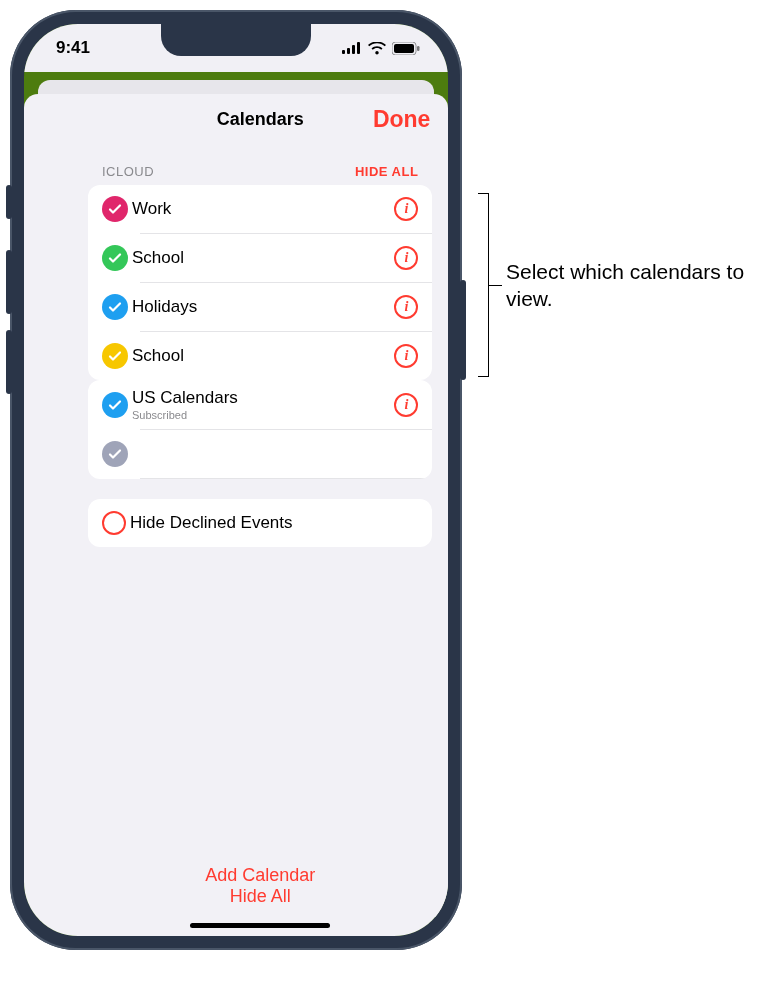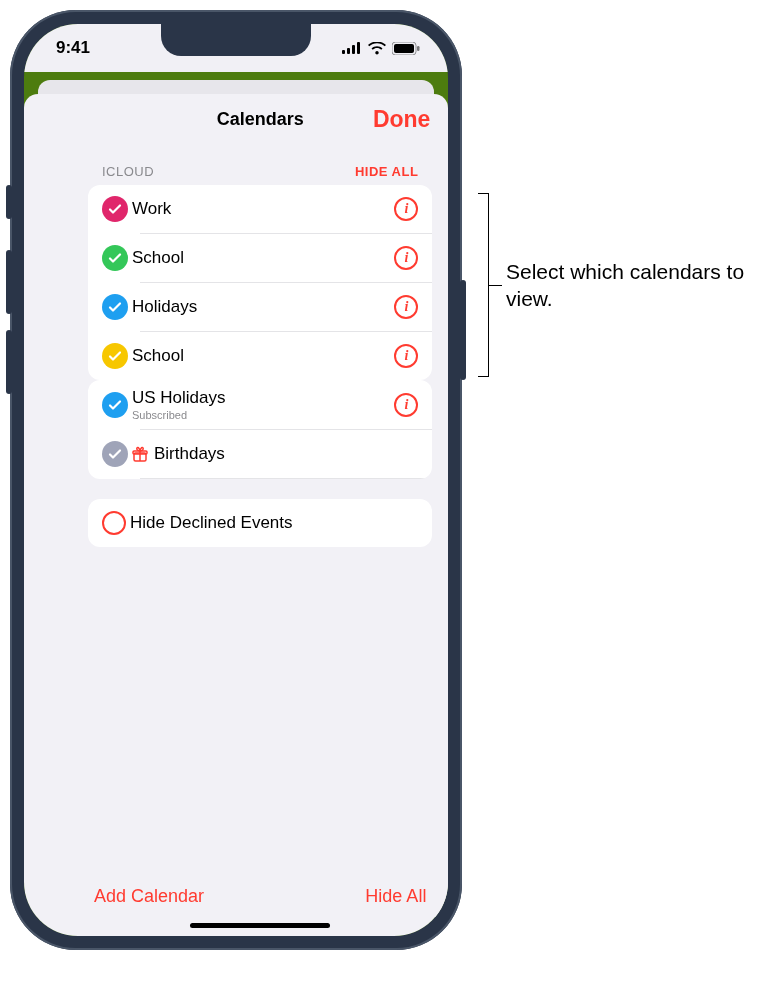--- a/index.html
+++ b/index.html
@@ -200,20 +200,21 @@
     .gift-icon { color: #ff3b30; }
     .section2 { margin-top: 20px; }
     
     .bottom-bar {
       padding: 16px 22px 10px 22px;
       display: flex;
       justify-content: space-between;
       font-size: 18px;
       color: #ff3b30;
       background: #f2f1f6;
+      flex-direction: column;
     }
     .bottom-bar button {
       background: none;
       border: none;
       color: #ff3b30;
       font-size: 18px;
       cursor: pointer;
     }
     .home-indicator {
       width: 140px;
@@ -365,43 +366,32 @@
             </div>
 
             <div class="card">
               <div class="row">
                 <span class="check" style="background:#1e9ff0">
                   <svg width="14" height="14" viewBox="0 0 14 14">
                       <path d="M2 7.5l3 3 7-7" stroke="#fff" stroke-width="2.2" fill="none" stroke-linecap="round" stroke-linejoin="round"></path>
                     </svg>
                 </span>
                 <div class="row-main">
-                  <span class="row-title">US Holidays</span>
+                  <span class="row-title">US Calendars</span>
                   <span class="row-sub">Subscribed</span>
                 </div>
                 <button class="info-btn">i</button>
               </div>
               <div class="sep"></div>
               <div class="row">
                 <span class="check" style="background:#9fa4b8">
                   <svg width="14" height="14" viewBox="0 0 14 14">
                       <path d="M2 7.5l3 3 7-7" stroke="#fff" stroke-width="2.2" fill="none" stroke-linecap="round" stroke-linejoin="round"></path>
                     </svg>
                 </span>
-                <div class="row-main">
-                  <span class="row-title">
-                    <svg class="gift-icon" width="16" height="16" viewBox="0 0 16 16">
-                      <rect x="2" y="7" width="12" height="8" rx="1.5" fill="none" stroke="#ff3b30" stroke-width="1.5"></rect>
-                      <rect x="1" y="5" width="14" height="3" rx="1" fill="none" stroke="#ff3b30" stroke-width="1.5"></rect>
-                      <line x1="8" y1="5" x2="8" y2="15" stroke="#ff3b30" stroke-width="1.5"></line>
-                      <path d="M8 5 C6 5 4 3.5 5 2 C6 0.5 8 3 8 5 M8 5 C10 5 12 3.5 11 2 C10 0.5 8 3 8 5" fill="none" stroke="#ff3b30" stroke-width="1.5"></path>
-                    </svg>
-                    <span>Birthdays</span>
-                  </span>
-                </div>
               </div>
               <div class="sep"></div>
             </div>
 
             <div class="card section2">
               <div class="row">
                 <span class="check empty"></span>
                 <div class="row-main">
                     <span class="row-title">Hide Declined Events</span>
                   </div>

